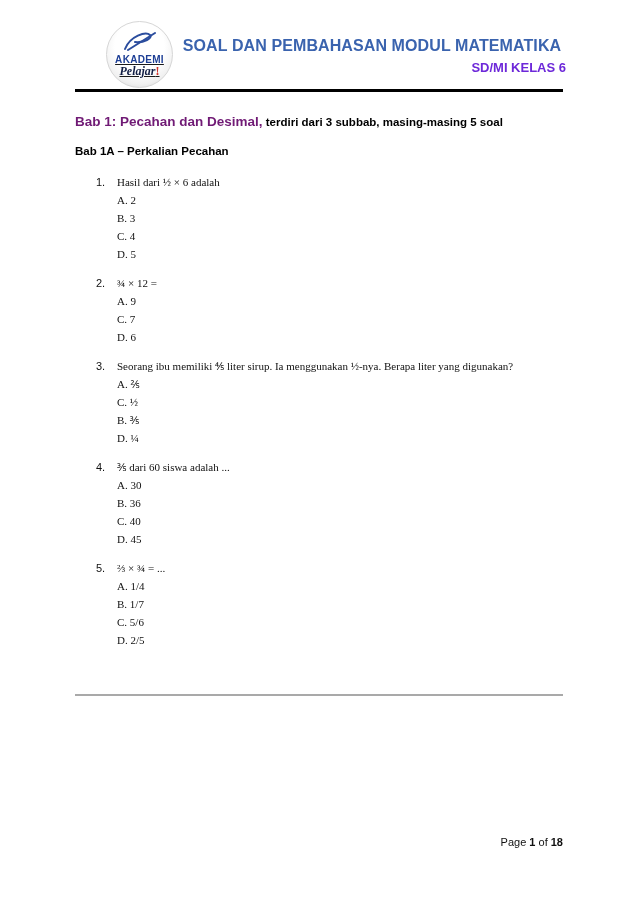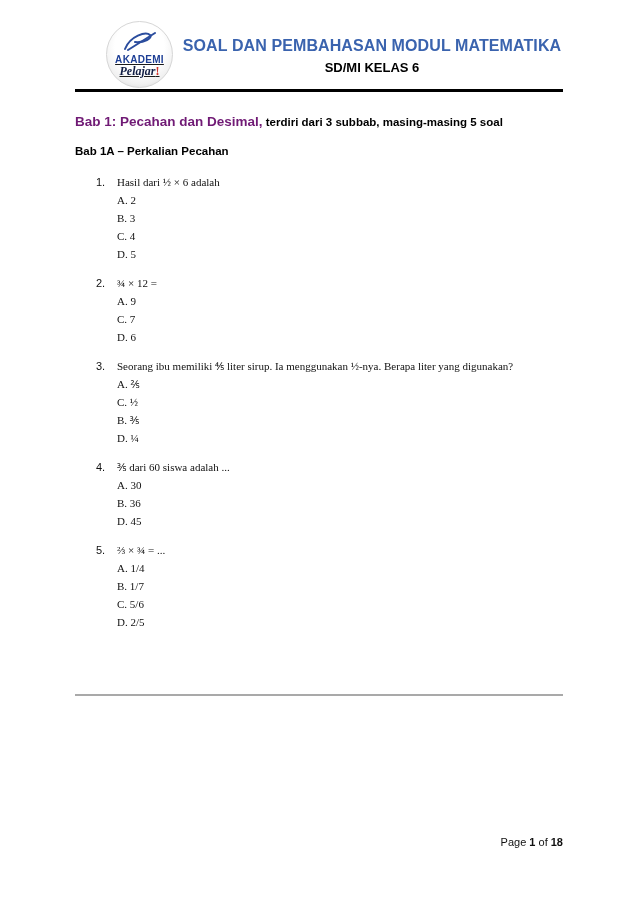--- a/index.html
+++ b/index.html
@@ -55,22 +55,22 @@
     color: #3a63ae;
     font-weight: bold;
     font-size: 16px;
     letter-spacing: 0.1px;
     white-space: nowrap;
   }
   .header-subtitle {
     position: absolute;
     left: 178px; top: 60px;
     width: 388px;
-    text-align: center;
-    color: #000000;
+    text-align: right;
+    color: #6d28d9;
     font-weight: bold;
     font-size: 13px;
   }
   .header-rule {
     position: absolute;
     left: 75px; top: 89px;
     width: 488px; height: 3px;
     background: #000000;
   }
 
@@ -174,20 +174,21 @@
         <div class="q-opt">D. ¼</div>
       </div>
     </div>
 
     <div class="question">
       <div class="q-num">4.</div>
       <div class="q-body">
         <div class="q-text">⅗ dari 60 siswa adalah ...</div>
         <div class="q-opt">A. 30</div>
         <div class="q-opt">B. 36</div>
+        <div class="q-opt">C. 40</div>
         <div class="q-opt">D. 45</div>
       </div>
     </div>
 
     <div class="question">
       <div class="q-num">5.</div>
       <div class="q-body">
         <div class="q-text">⅔ × ¾ = ...</div>
         <div class="q-opt">A. 1/4</div>
         <div class="q-opt">B. 1/7</div>

